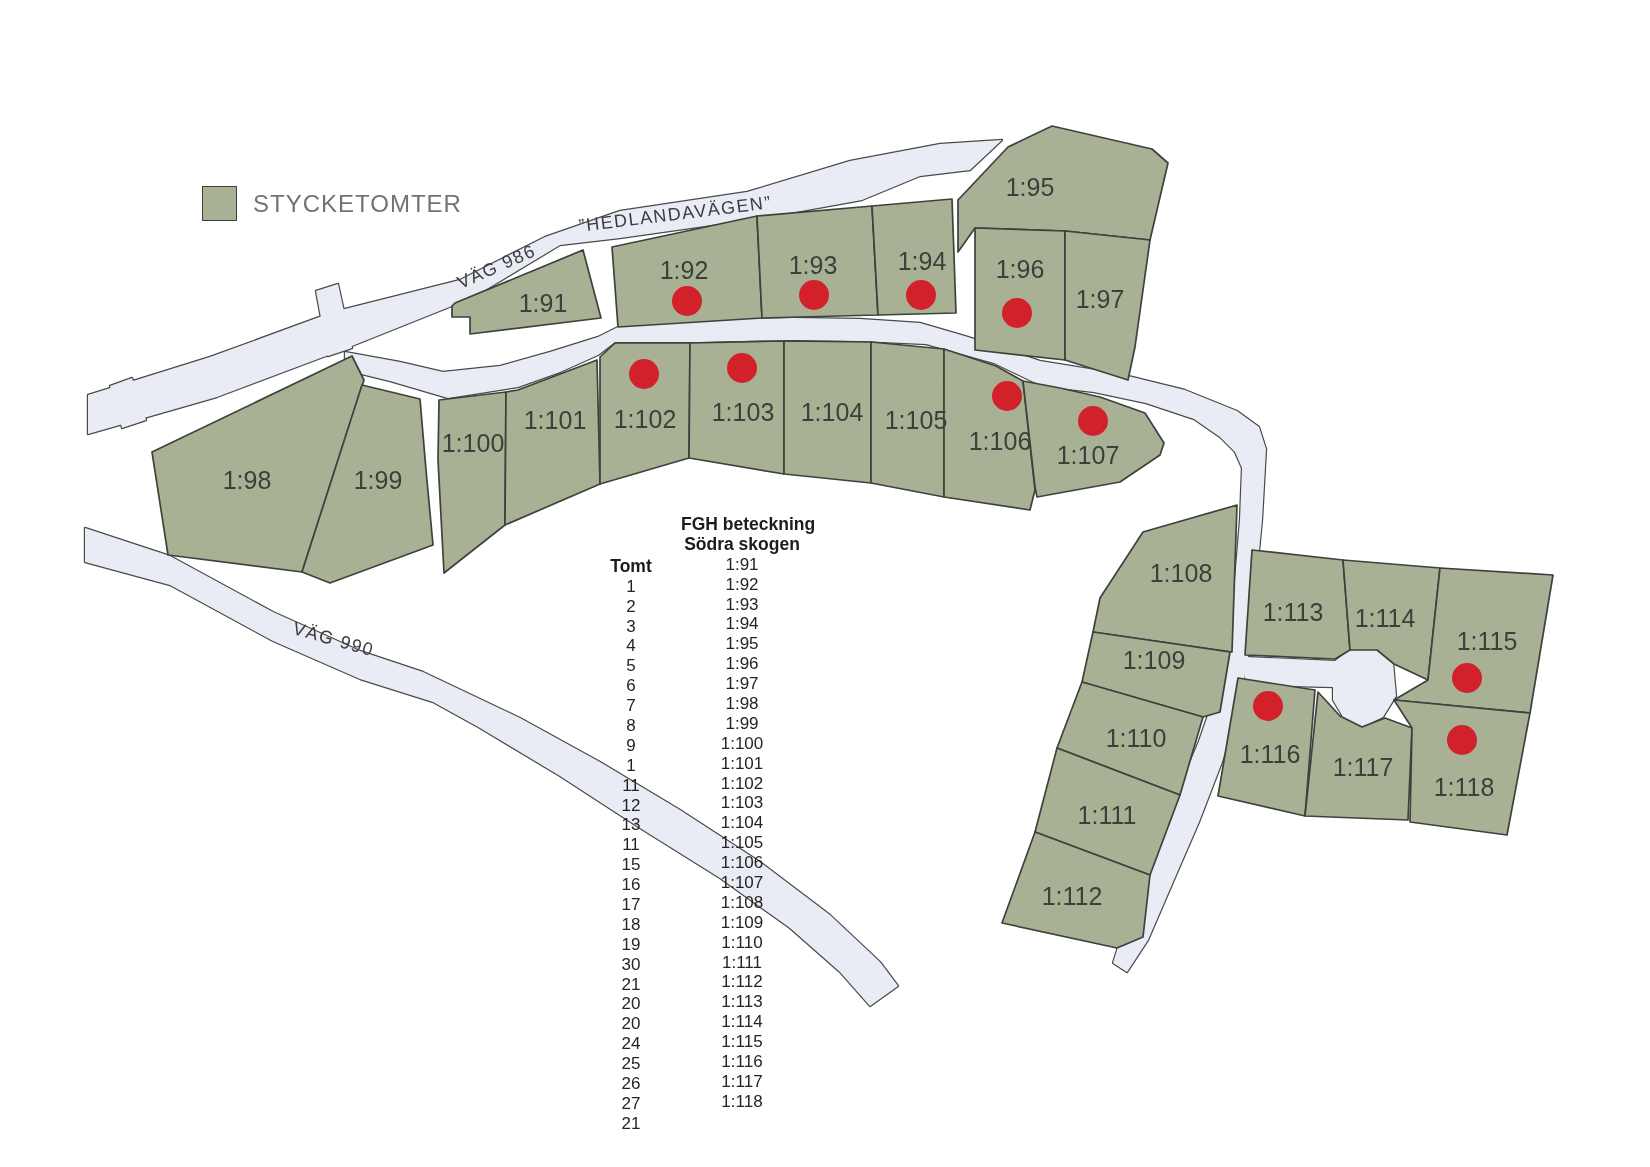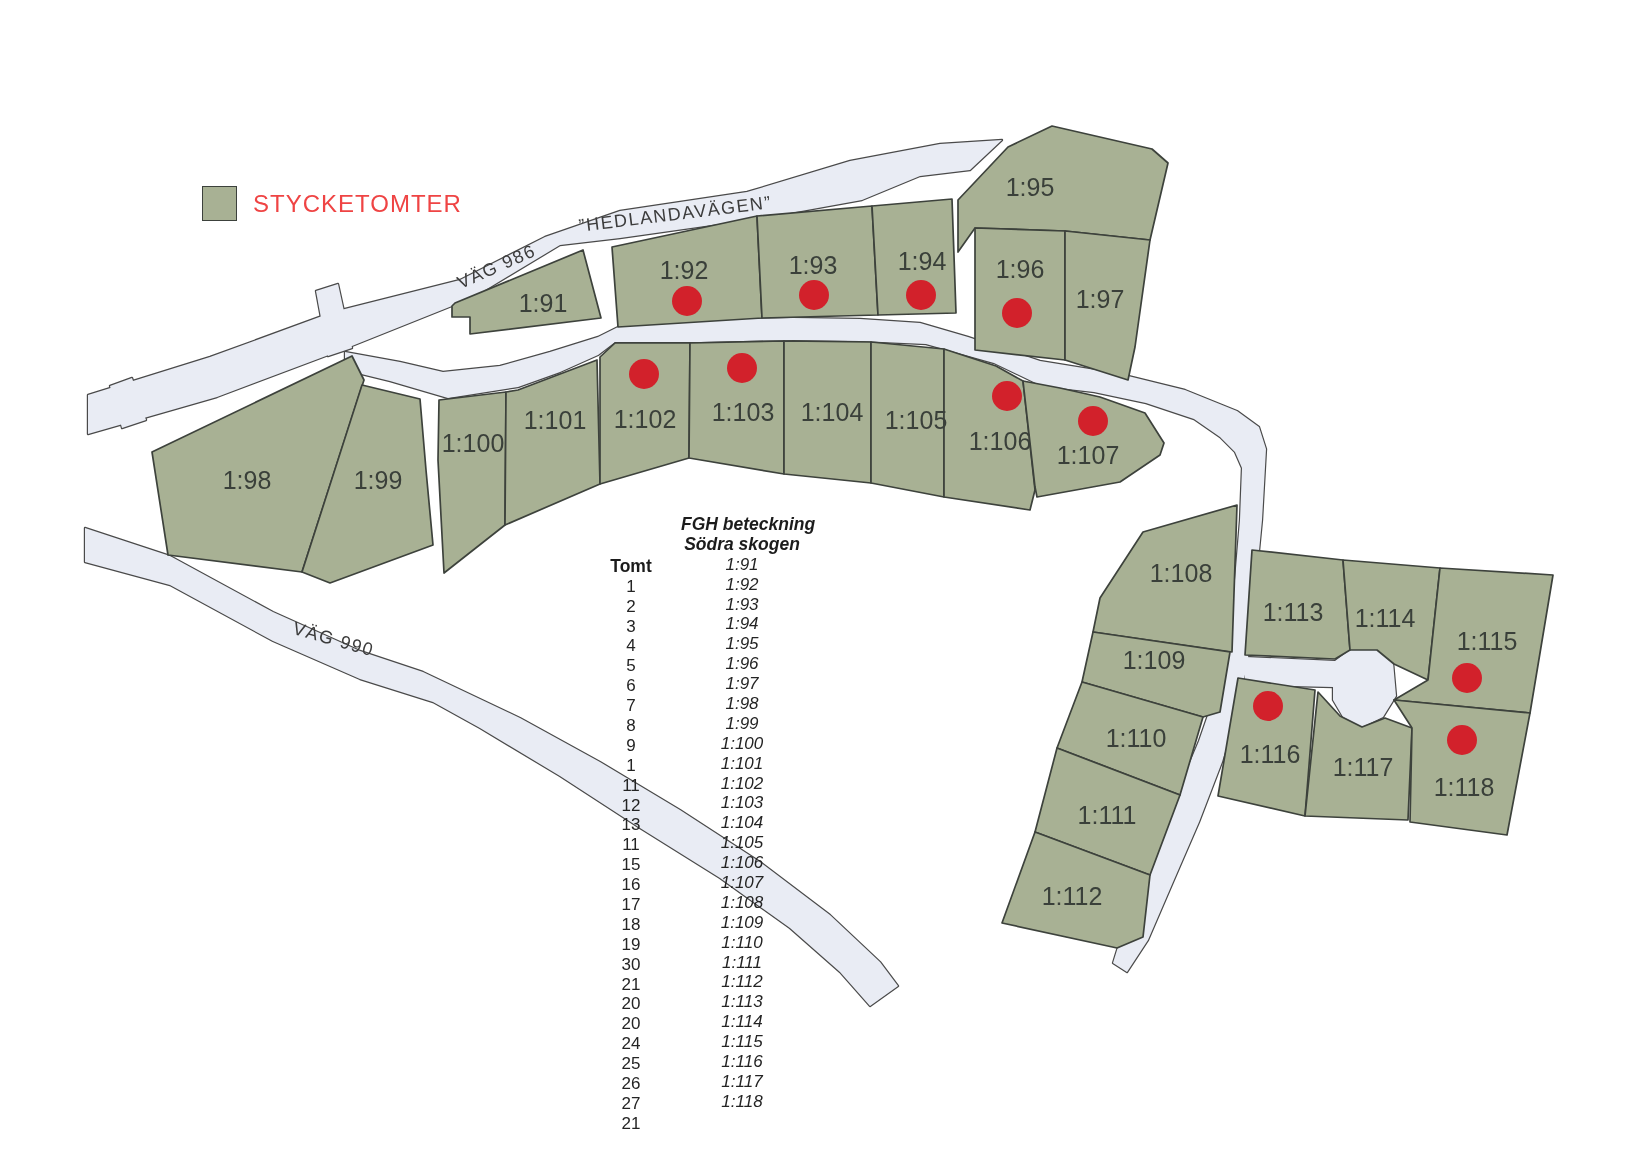--- a/index.html
+++ b/index.html
@@ -9,25 +9,25 @@
   }
   svg.map{position:absolute;left:0;top:0;}
   .road{fill:var(--road);stroke:var(--road-stroke);stroke-width:2.4;stroke-linejoin:round;}
   .road-fill{fill:var(--road);stroke:none;}
   .plot{fill:var(--plot);stroke:var(--plot-stroke);stroke-width:1.7;stroke-linejoin:round;}
   .plot-label{font-size:25px;fill:var(--maptext);text-anchor:middle;}
   .road-label{font-size:18px;fill:#3c3c3c;text-anchor:middle;letter-spacing:1.5px;}
   .dot{fill:var(--dot);}
   .legend{position:absolute;left:202px;top:186px;display:flex;align-items:center;gap:16px;}
   .legend-swatch{width:33px;height:33px;background:var(--plot);border:1.5px solid #3c413c;}
-  .legend-label{font-size:24px;color:#ef4444;letter-spacing:1px;text-align:center;}
+  .legend-label{font-size:24px;color:#737373;letter-spacing:1px;text-align:center;}
   .ptable{position:absolute;left:581px;top:515px;width:230px;color:#242424;}
   .trow{display:flex;height:19.9px;line-height:19.9px;font-size:17px;}
   .trow .c1{width:100px;text-align:center;margin-top:22px;}
-  .trow .c2{width:122px;text-align:center;font-style:italic;}
+  .trow .c2{width:122px;text-align:center;}
   .thead{font-weight:bold;font-size:17.5px;color:#1c1c1c;}
   .nowrap{white-space:nowrap;}
 </style>
 </head>
 <body>
 
 <div class="canvas">
 
   <svg class="map" width="1650" height="1167" viewBox="0 0 1650 1167" xmlns="http://www.w3.org/2000/svg">
     <g>

